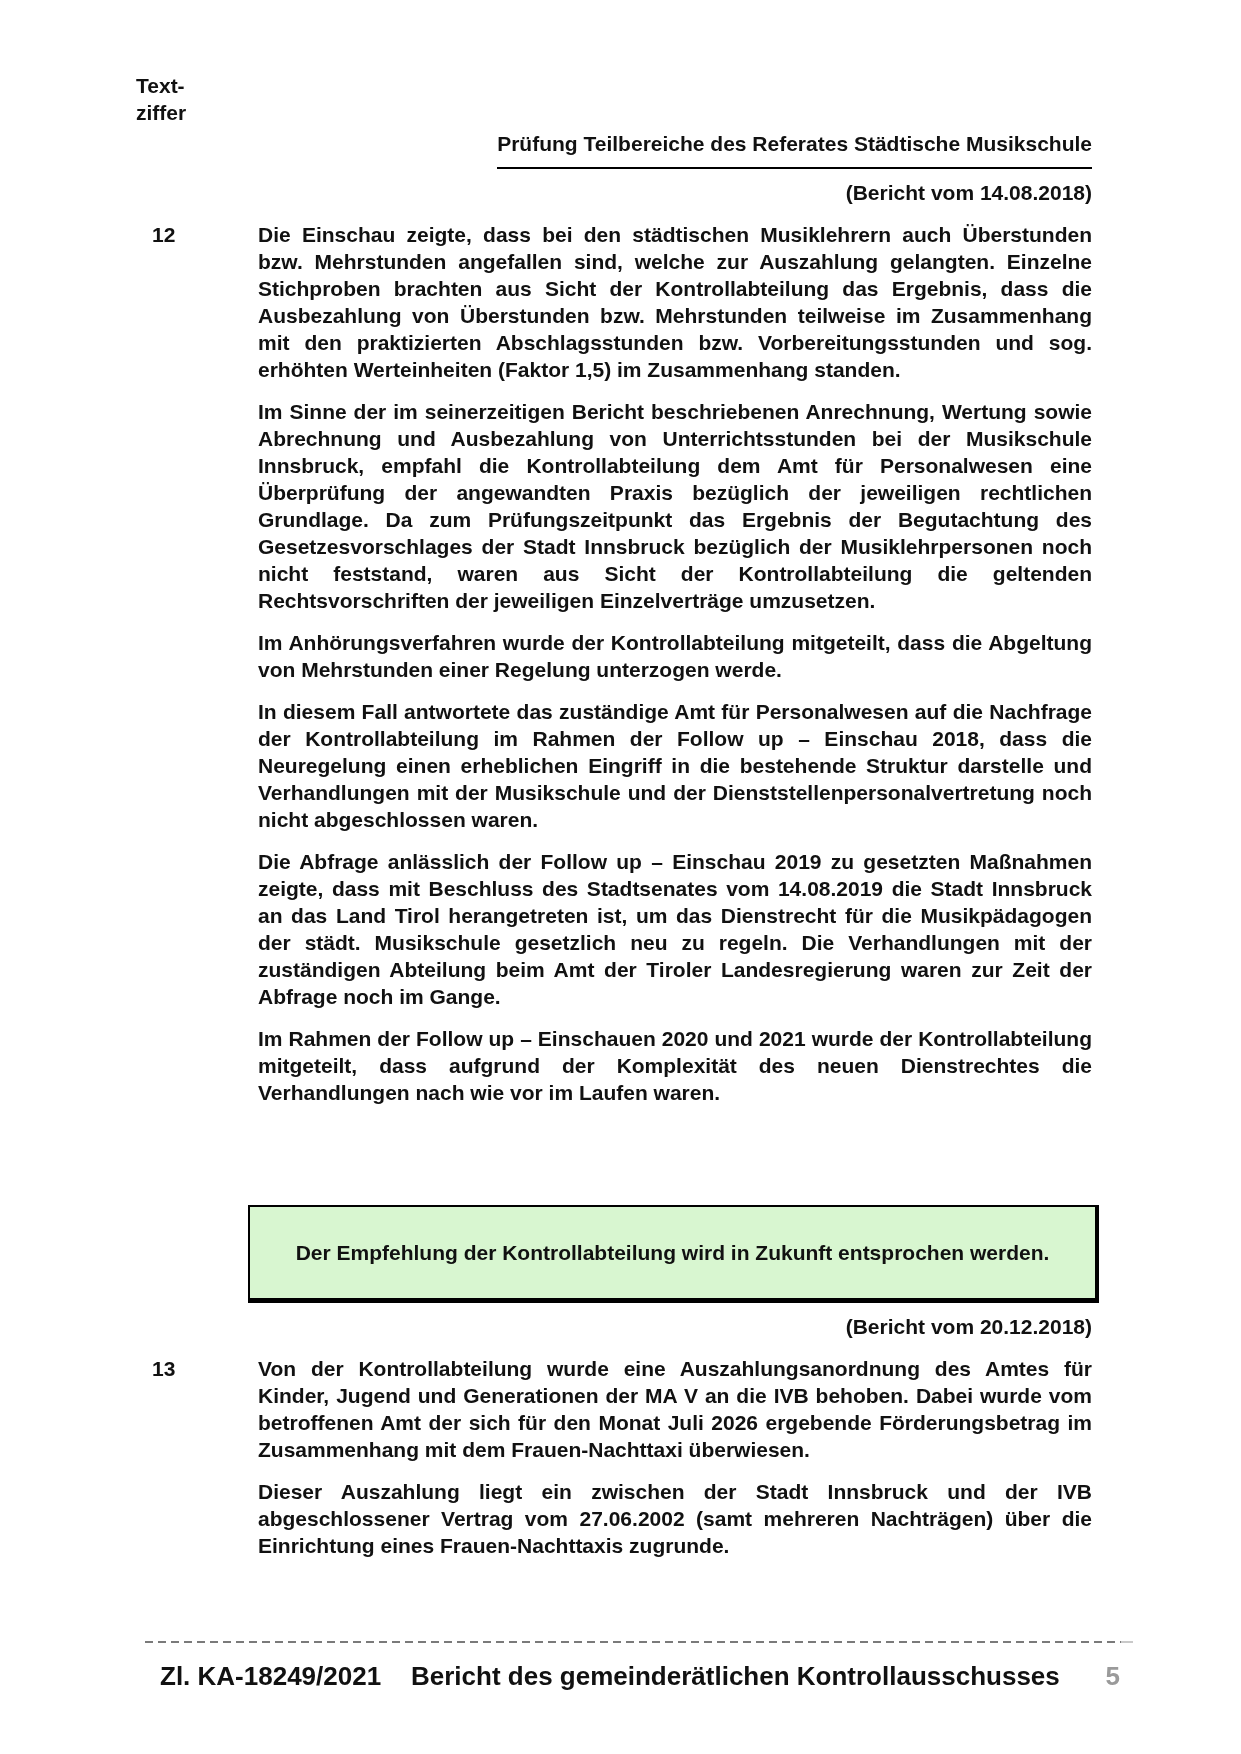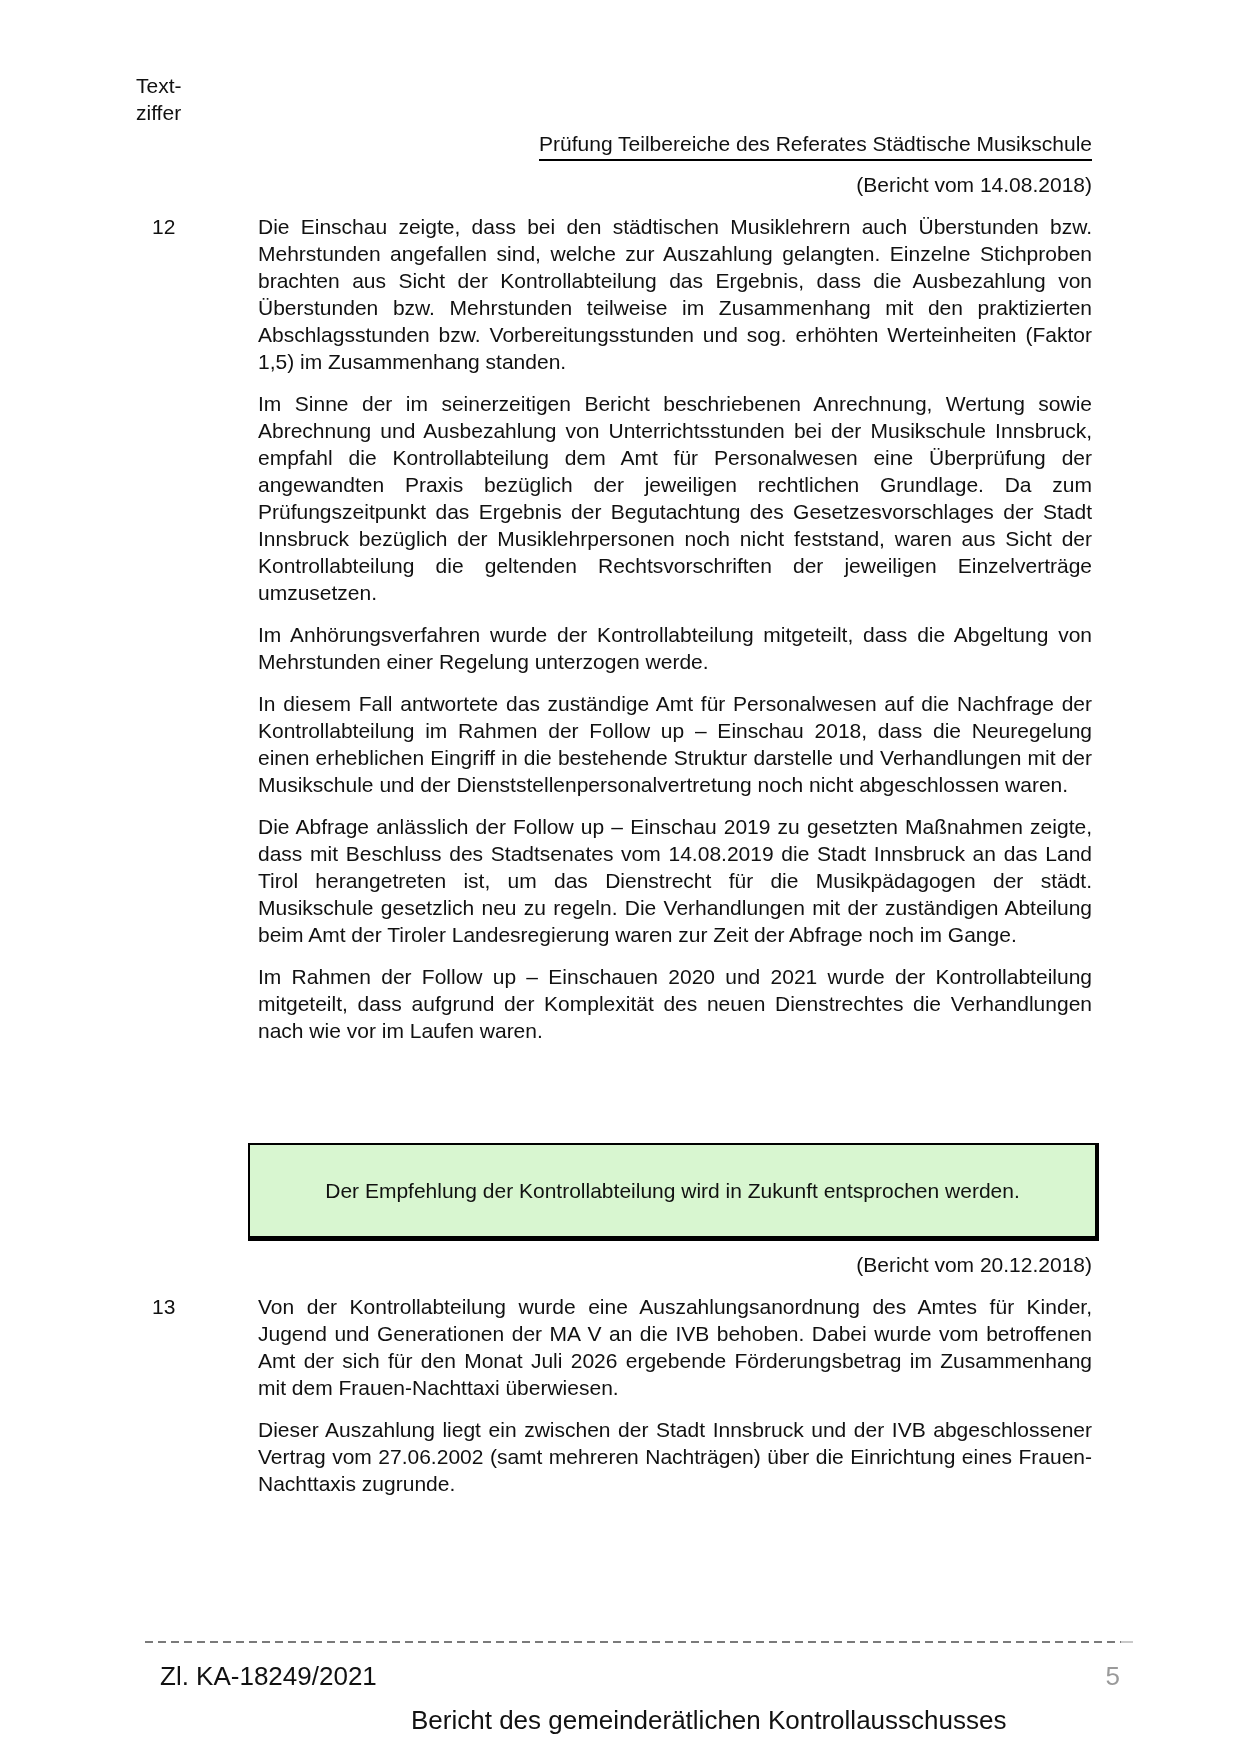--- a/index.html
+++ b/index.html
@@ -5,31 +5,32 @@
 <style>
   * { margin:0; padding:0; box-sizing:border-box; }
   html,body { background:#ffffff; }
   .page {
     position:relative;
     width:1241px; height:1754px;
     background:#ffffff;
     font-family:"Liberation Sans","DejaVu Sans",sans-serif;
     color:#111111;
     overflow:hidden;
+    font-weight:bold;
   }
   .tz-header {
     position:absolute; left:136px; top:72px;
     font-size:21px; line-height:27px; color:#111;
   }
   .main { position:absolute; left:150px; top:130px; width:942px; }
 
   .title-wrap { margin-left:108px; width:834px; text-align:right;
                 font-size:21px; line-height:27px; }
   .title-underline { display:inline-block; border-bottom:2px solid #000;
-                     padding-bottom:2px; }
+                     padding-bottom:10px; }
   .date-line { margin-top:10px; margin-left:108px; width:834px;
                text-align:right; font-size:21px; line-height:27px; }
 
   .row { display:grid; grid-template-columns:108px 834px;
          align-items:start; margin-top:15px; }
   .tz-num { font-size:21px; line-height:27px; padding-left:2px; }
   .paras p { font-size:21px; line-height:27px; text-align:justify;
              margin:0 0 15px 0; }
 
   .rec-box {
@@ -49,21 +50,21 @@
   }
   .footer-line-tail {
     position:absolute; left:1121px; top:1641px; width:12px; height:2px;
     background:#c9c9c9;
   }
   .footer-text {
     position:absolute; left:160px; top:1663px; width:988px; height:27px;
     font-size:26px; line-height:27px;
   }
   .footer-ref { position:absolute; left:0; }
-  .footer-center { position:absolute; left:251px;margin-top:44px; }
+  .footer-center { position:absolute; left:251px; }
   .footer-page { position:absolute; right:28px; color:#9a9a9a; }
 </style>
 </head>
 <body>
 
 <div class="page">
 
   <div class="tz-header">
     <div>Text-</div>
     <div>ziffer</div>

